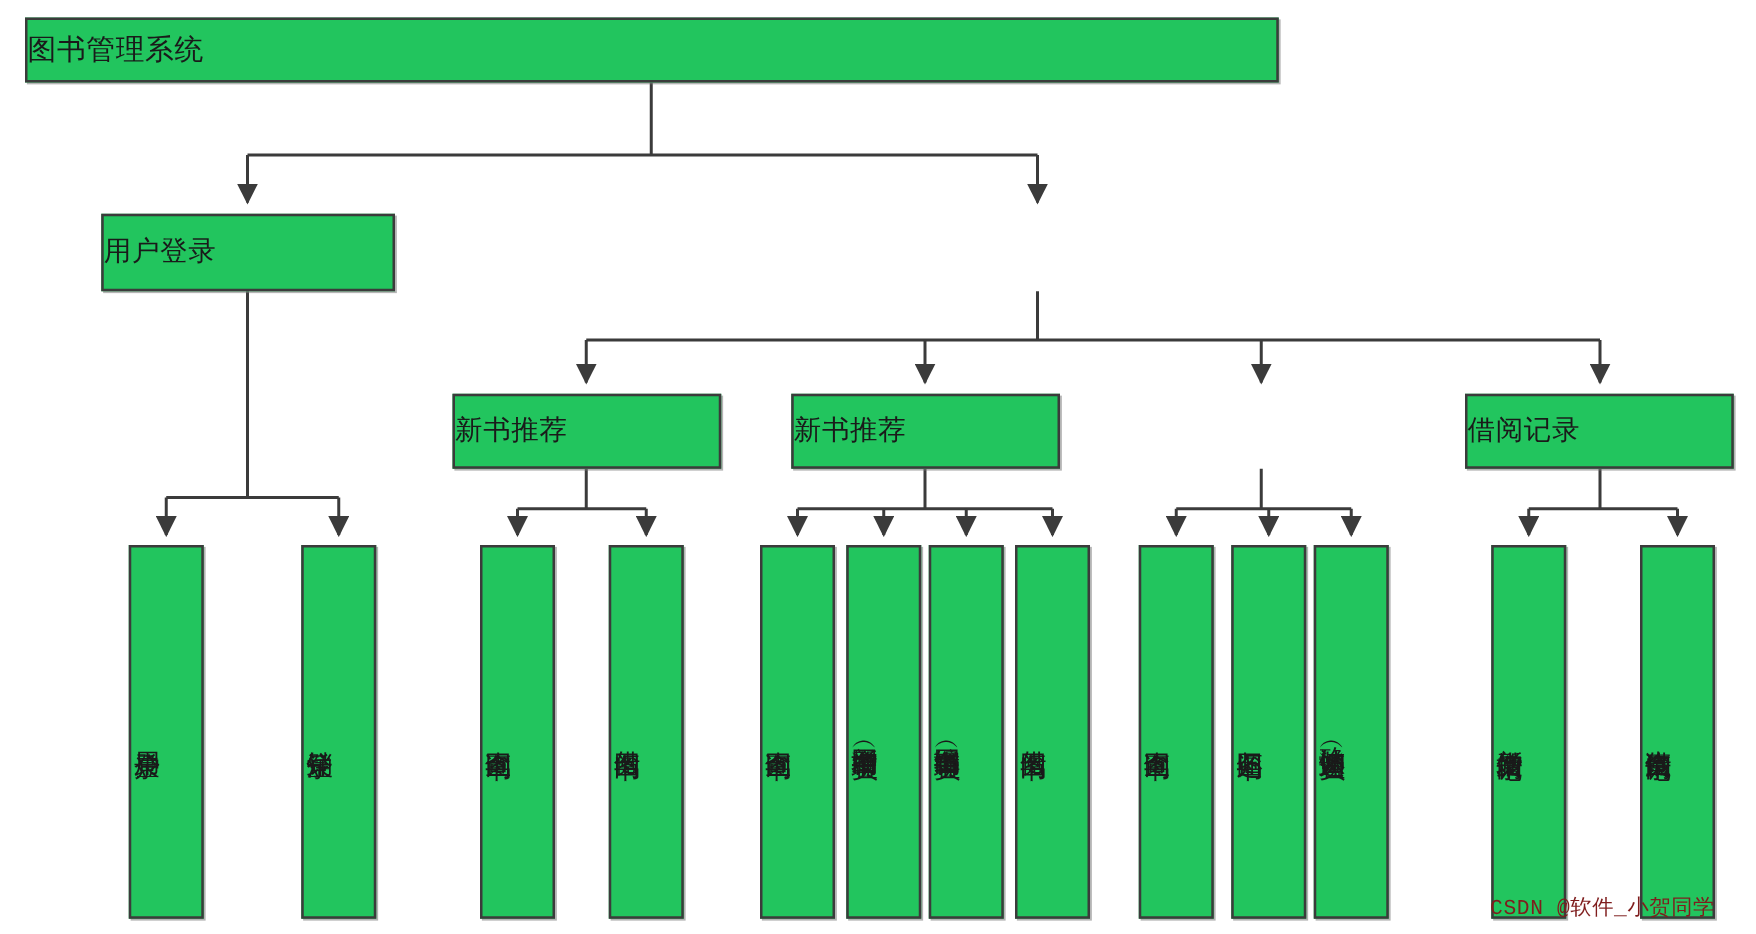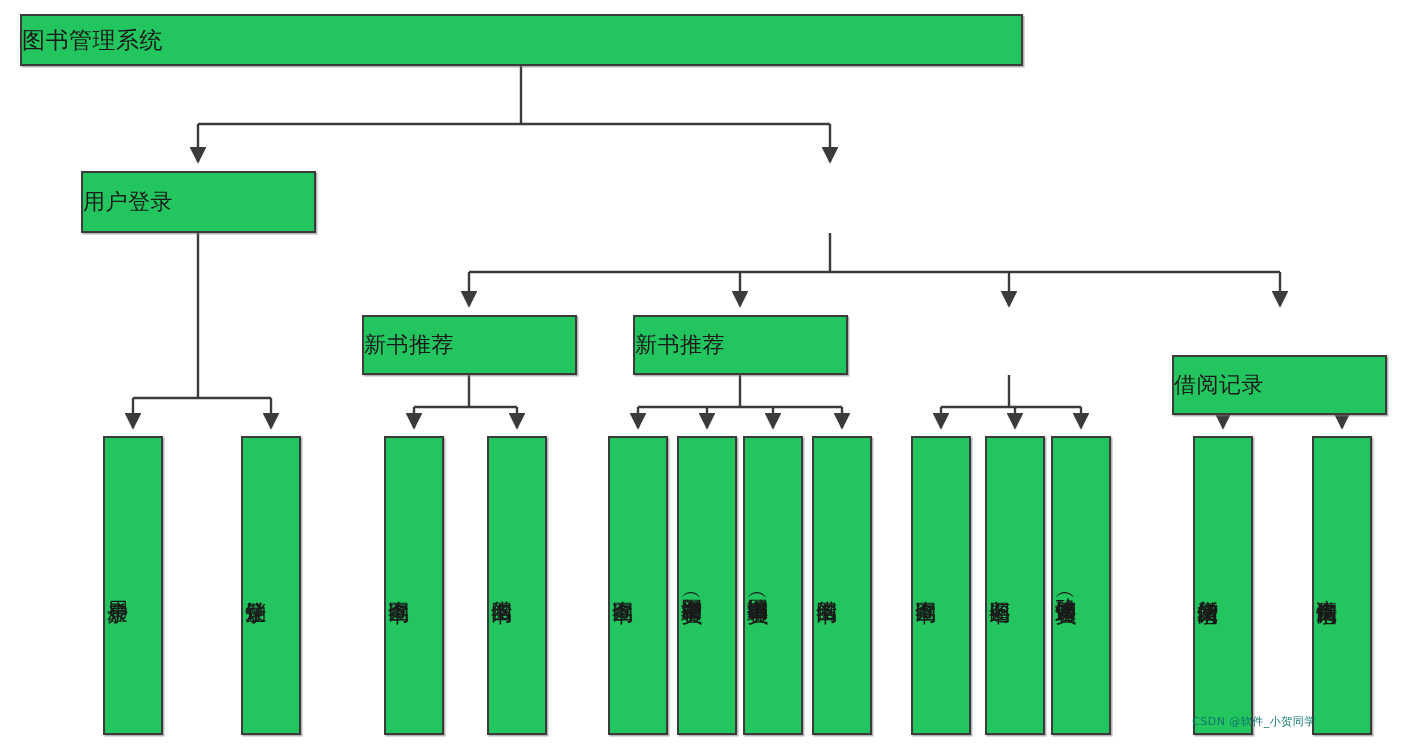--- a/index.html
+++ b/index.html
@@ -51,25 +51,26 @@
     text-orientation: upright;
     line-height: 1.18;
     white-space: nowrap;
     max-height: 100%;
   }
   .node.root {
     font-size: 23px;
   }
   .watermark {
     position: absolute;
-    color: #0f766e;
-    font-size: 11px;
+    color: #7f1d1d;
+    font-size: 17px;
     white-space: nowrap;
     letter-spacing: 0.5px;
     user-select: none;
+    font-family: Liberation Mono, monospace;
   }
 </style>
 </head>
 <body>
 
 <div id="canvas">
 
   <svg class="edges" viewBox="0 0 1405 747">
     <defs>
       <marker id="arrow" viewBox="0 0 10 10" refX="9" refY="5" markerWidth="7" markerHeight="7" orient="auto-start-reverse">
@@ -127,21 +128,21 @@
   <div class="node horiz" style="left:81px; top:171px; width:235px; height:62px;">
     <span>用户登录</span>
   </div>
 
   <div class="node horiz" style="left:362px; top:315px; width:215px; height:60px;">
     <span>新书推荐</span>
   </div>
   <div class="node horiz" style="left:633px; top:315px; width:215px; height:60px;">
     <span>新书推荐</span>
   </div>
-  <div class="node horiz" style="left:1172px; top:315px; width:215px; height:60px;margin-top:40px;">
+  <div class="node horiz" style="left:1172px; top:315px; width:215px; height:60px;">
     <span>借阅记录</span>
   </div>
 
   <div class="node vert" style="left:103px; top:436px; width:60px; height:299px;">
     <span class="vlabel">用户登录</span>
   </div>
   <div class="node vert" style="left:241px; top:436px; width:60px; height:299px;">
     <span class="vlabel">注销登录</span>
   </div>
 

